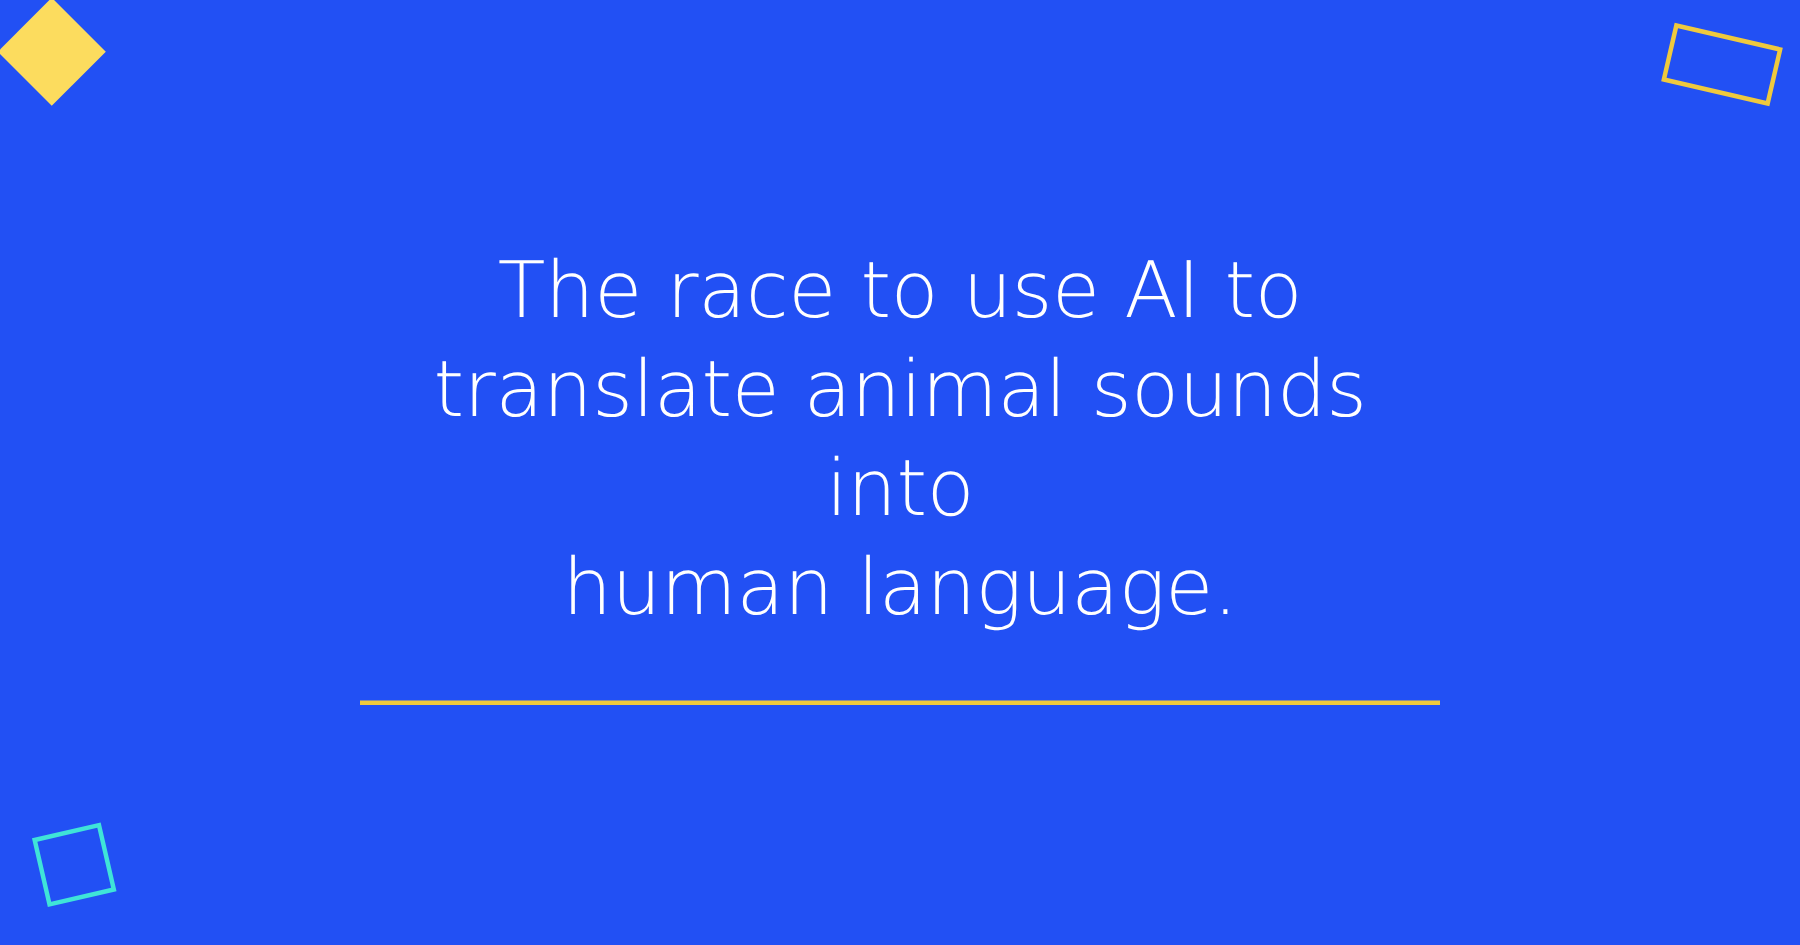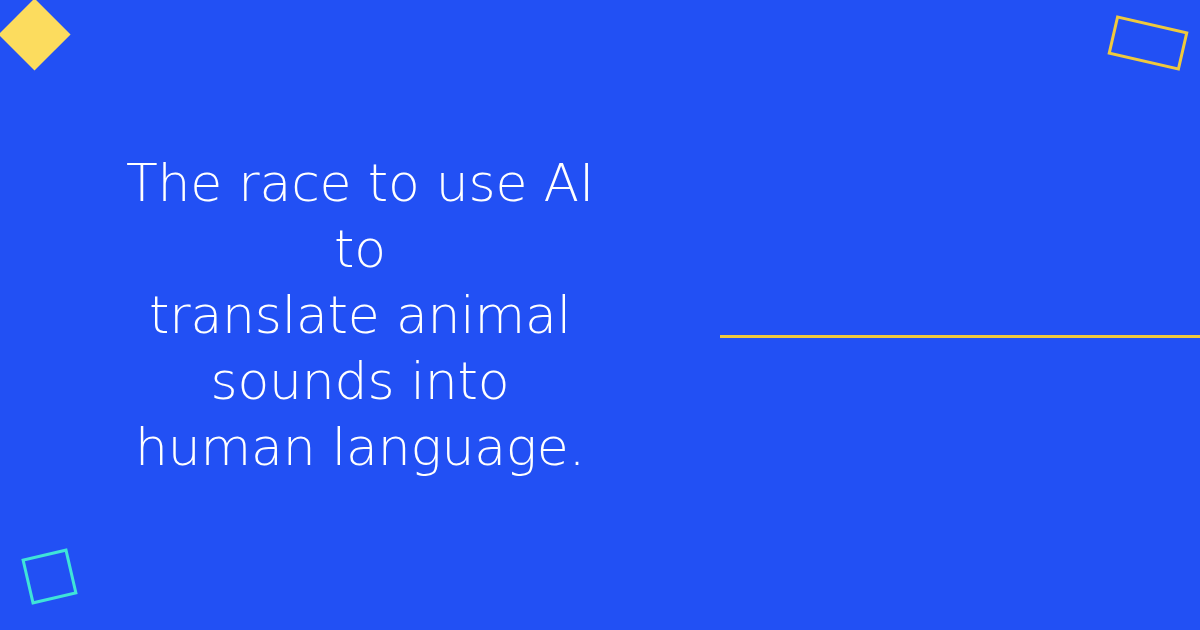--- a/index.html
+++ b/index.html
@@ -62,21 +62,21 @@
 
   
 
   #content {
     position: absolute;
     left: 0;
     top: 0;
     width: 1200px;
     height: 630px;
     display: flex;
-    flex-direction: row;
+    flex-direction: column;
     align-items: center;
     justify-content: center;
   }
 
   #headline {
     margin: 0;
     padding: 0 120px;
     width: 960px;
     box-sizing: border-box;
     text-align: center;

